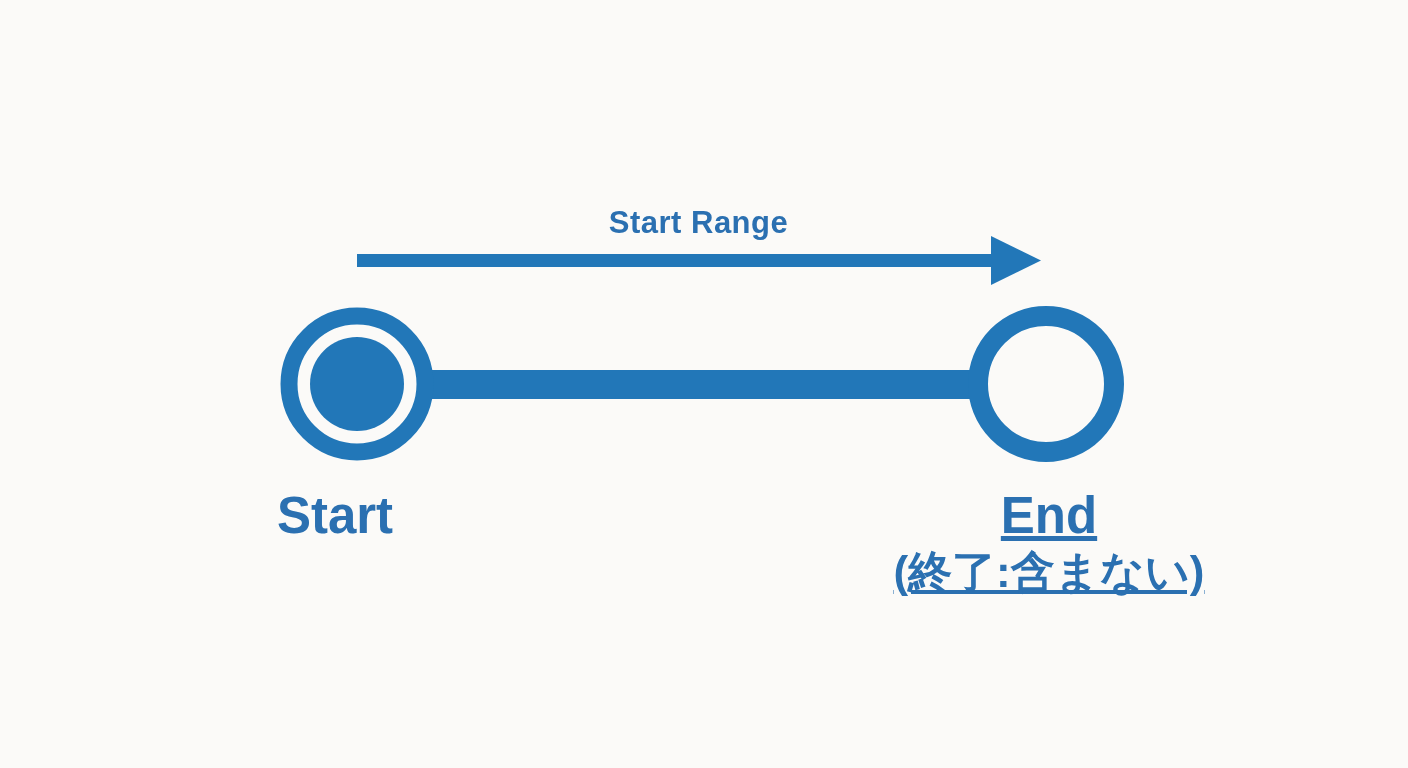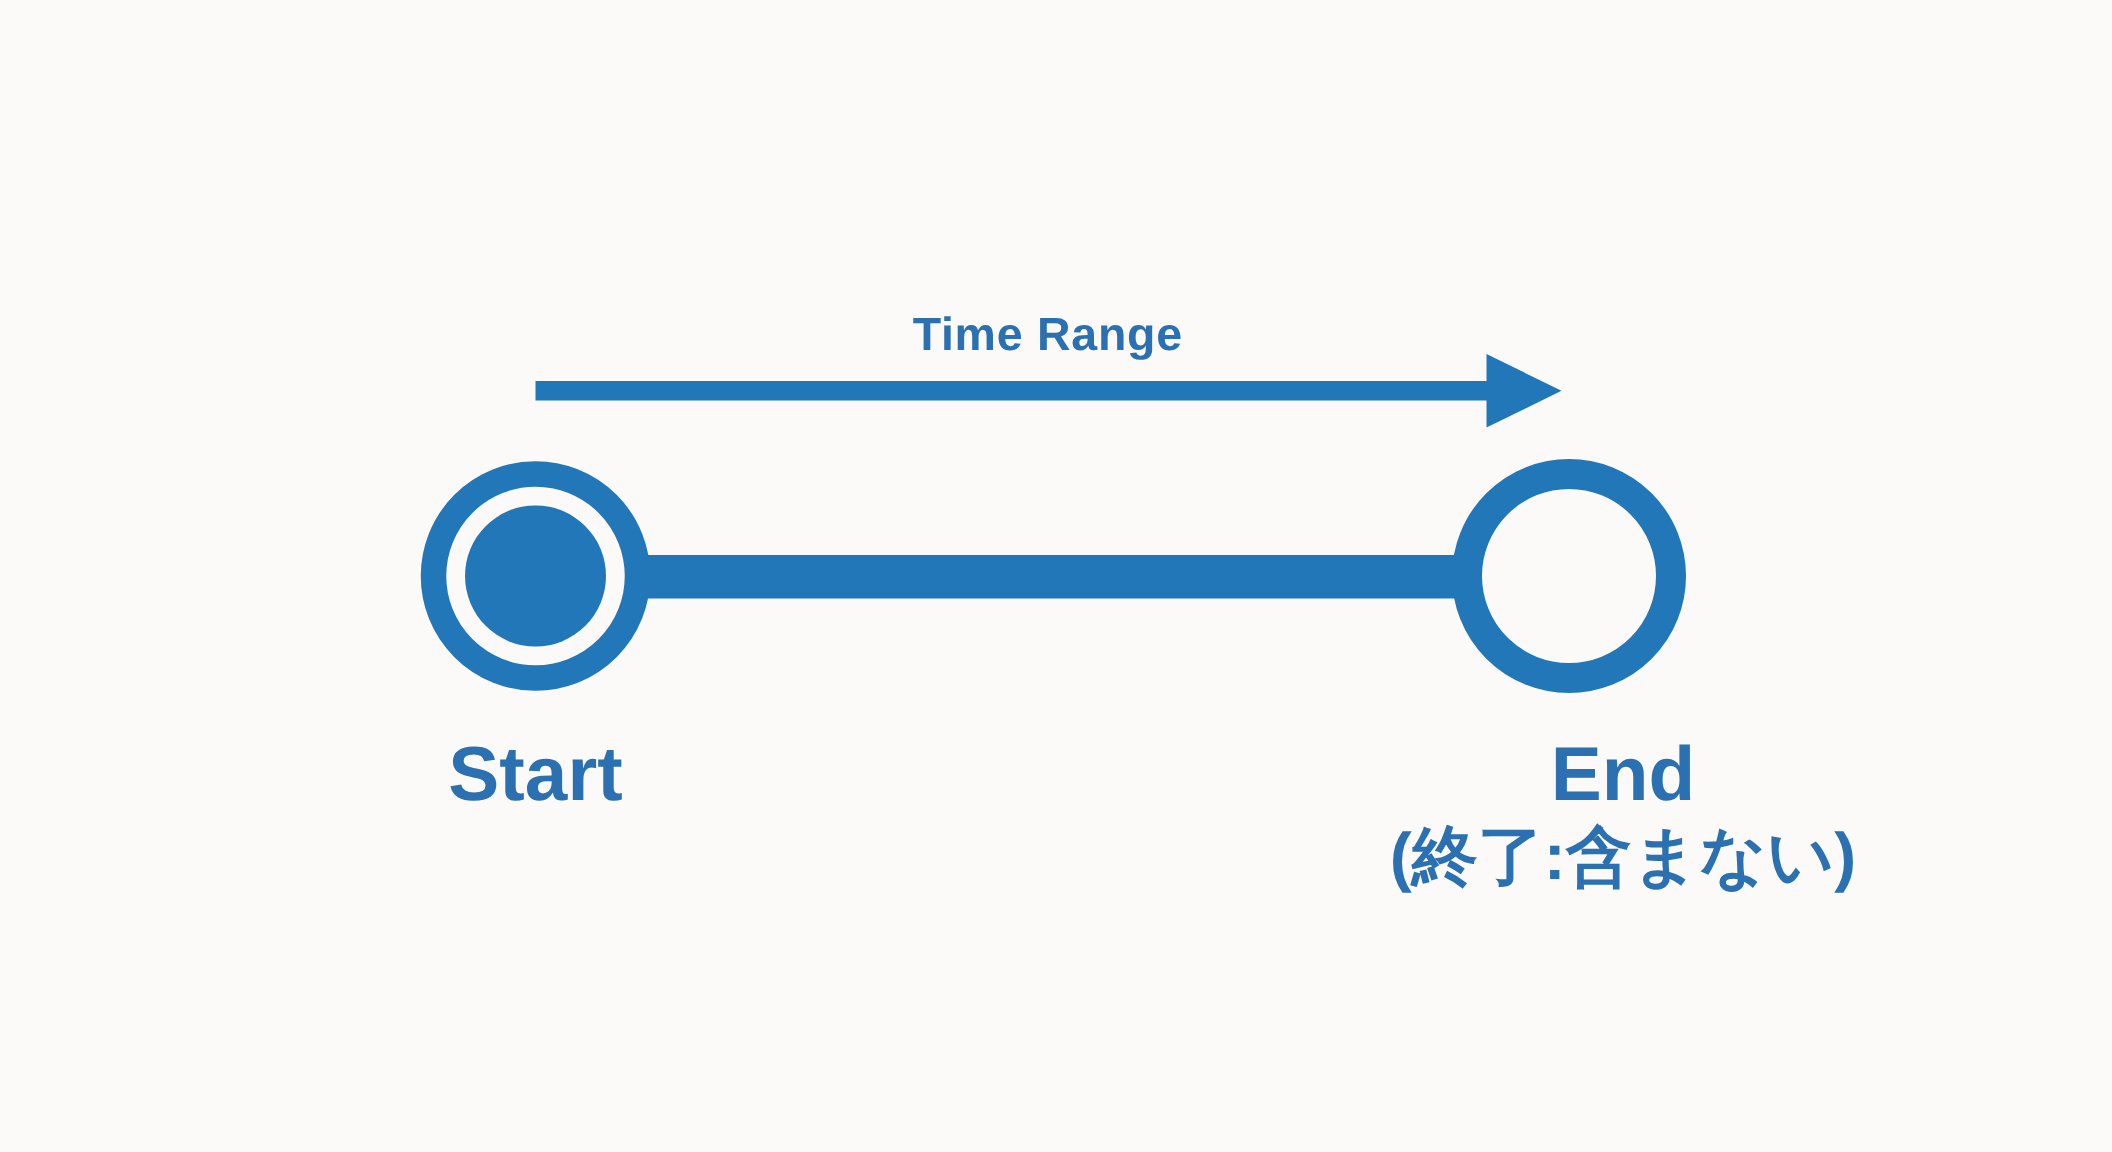--- a/index.html
+++ b/index.html
@@ -38,47 +38,48 @@
   .point-label .label-main {
     font-size: 51px;
     line-height: 56px;
   }
   .point-label .label-sub {
     font-size: 44px;
     line-height: 52px;
     margin-top: 2px;
   }
   .start-label {
-    left: 147px;
+    left: 125px;
     width: 420px;
   }
   .end-label {
-    left: 872px;
+    left: 839px;
     width: 420px;
+    text-decoration: underline;
   }
 </style>
 </head>
 <body>
 
 <svg class="diagram-svg" width="1408" height="768" viewBox="0 0 1408 768">
 
   <rect x="357" y="254" width="640" height="13" fill="#2277b8"></rect>
 
   <polygon points="991,236 1041,260.5 991,285" fill="#2277b8"></polygon>
 
   <rect x="400" y="370" width="590" height="29" fill="#2277b8"></rect>
 
   <circle cx="357" cy="384" r="68" fill="#fbfaf8" stroke-width="17" stroke="#2277b8"></circle>
 
   <circle cx="357" cy="384" r="47" fill="#2277b8"></circle>
 
   <circle cx="1046" cy="384" r="68" fill="#fbfaf8" stroke-width="20" stroke="#2277b8"></circle>
 </svg>
 
-<div class="time-range-label" style="color: rgb(43, 112, 177);">Time Range</div>
+<div class="time-range-label" style="color: rgb(43, 112, 177);">Start Range</div>
 
 <div class="point-label start-label" style="color: rgb(43, 112, 177);">
   <div class="label-main">Start</div>
 </div>
 
 <div class="point-label end-label" style="color: rgb(43, 112, 177);">
   <div class="label-main">End</div>
   <div class="label-sub">(終了:含まない)</div>
 </div>
 

